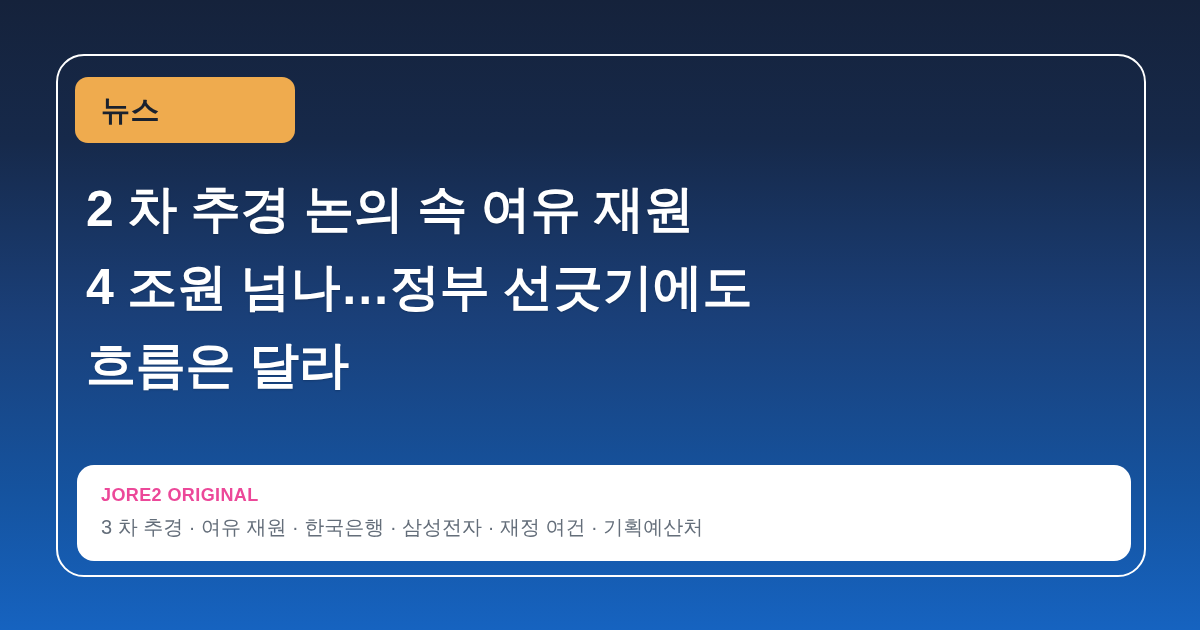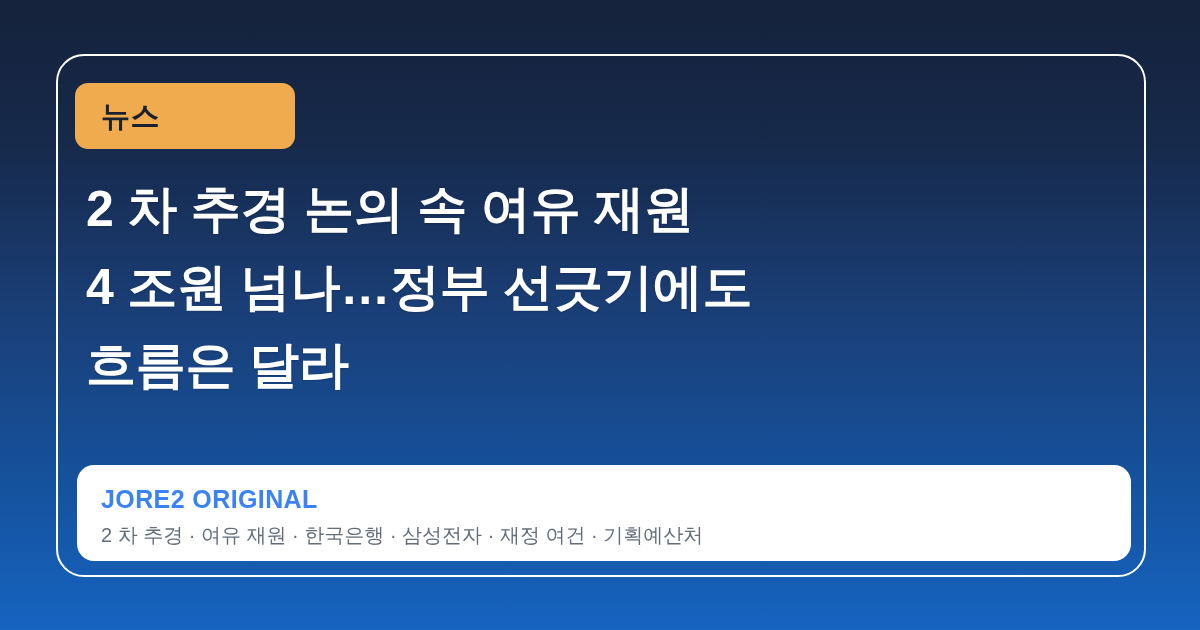--- a/index.html
+++ b/index.html
@@ -40,21 +40,20 @@
     border-radius: 28px;
     display: flex;
     flex-direction: column;
   }
 
   
   .badge-row {
     position: absolute;
     left: 17px;
     top: 21px;
-    margin-top: 6px;
   }
   .badge {
     display: inline-flex;
     align-items: center;
     justify-content: flex-start;
     box-sizing: border-box;
     min-width: 220px;
     height: 66px;
     padding: 0 26px;
     border-radius: 13px;
@@ -87,22 +86,22 @@
     left: 19px;
     top: 409px;
     width: 1054px;
     height: 96px;
     box-sizing: border-box;
     background: #ffffff;
     border-radius: 17px;
     padding: 19px 24px 0 24px;
   }
   .footer-brand {
-    color: #3b82f6;
-    font-size: 25px;
+    color: #ec4899;
+    font-size: 18px;
     font-weight: bold;
     letter-spacing: 0.4px;
     line-height: 1.25;
   }
   .footer-tags {
     margin-top: 7px;
     color: #646e7a;
     font-size: 20px;
     font-weight: normal;
     line-height: 1.3;
@@ -120,18 +119,18 @@
     <div class="badge-row">
       <span class="badge">뉴스</span>
     </div>
 
     <div class="headline">2 차 추경 논의 속 여유 재원
 4 조원 넘나…정부 선긋기에도
 흐름은 달라</div>
 
     <div class="footer-card">
       <div class="footer-brand">JORE2 ORIGINAL</div>
-      <div class="footer-tags">2 차 추경 · 여유 재원 · 한국은행 · 삼성전자 · 재정 여건 · 기획예산처</div>
+      <div class="footer-tags">3 차 추경 · 여유 재원 · 한국은행 · 삼성전자 · 재정 여건 · 기획예산처</div>
     </div>
 
   </div>
 
 </div>
 
 </body></html>

